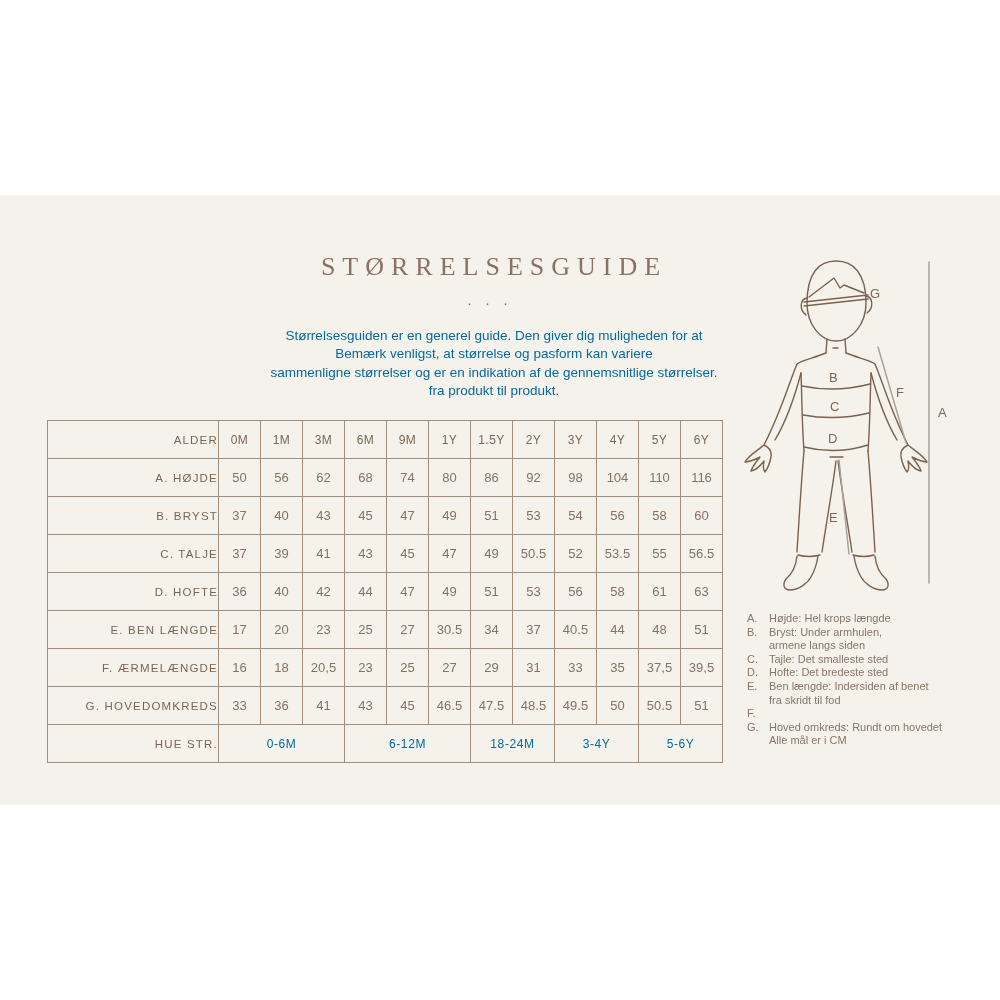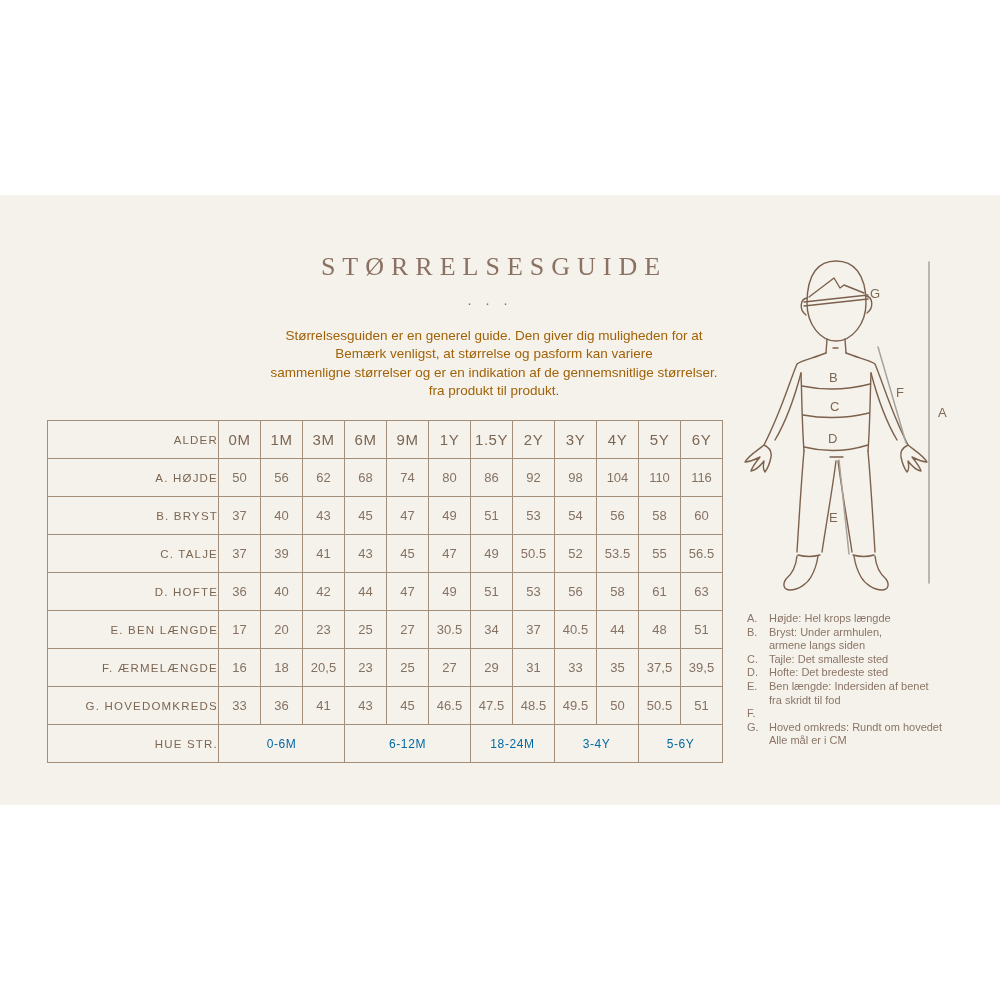--- a/index.html
+++ b/index.html
@@ -20,21 +20,21 @@
     font-family:"Liberation Serif", serif;
     font-size:26px; letter-spacing:7px; font-weight:400;
     color:#8b7161;
   }
   .dots {
     top:294px;
     font-size:15px; letter-spacing:13px; color:#85705f;
   }
   .intro {
     top:327px;
-    font-size:13.5px; line-height:18.4px; color:#a16207;
+    font-size:13.5px; line-height:18.4px; color:#0369a1;
   }
   table.size-table {
     position:absolute; left:47px; top:420px;
     border-collapse:collapse; table-layout:fixed;
     width:675px;
   }
   .size-table col.label-col { width:171px; }
   .size-table col.size-col  { width:42px; }
   .size-table td, .size-table th {
     border:1px solid #a38e79;
@@ -44,21 +44,21 @@
     font-size:13px;
     text-align:center;
     vertical-align:middle;
     padding:0;
   }
   .size-table .row-label, .size-table .head-label {
     text-align:right; padding-left:18px;
     font-size:11.5px; letter-spacing:1.2px;
     color:#7b6652;
   }
-  .size-table .head-size { font-size:15px; letter-spacing:0.5px; color:#7b6652; }
+  .size-table .head-size { font-size:12px; letter-spacing:0.5px; color:#7b6652; }
   .size-table .hat-cell { font-size:12px; letter-spacing:0.6px; color:#0369a1; }
   .figure-wrap { position:absolute; left:740px; top:240px; width:230px; height:360px; }
   .figure-wrap svg { display:block; }
   .fig-letter {
     font-family:"Liberation Sans", sans-serif;
     font-size:13px; fill:#7d6854;
   }
   .legend {
     position:absolute; left:747px; top:612px; width:215px;
     font-size:11px; line-height:13.6px; color:#8a7566;

